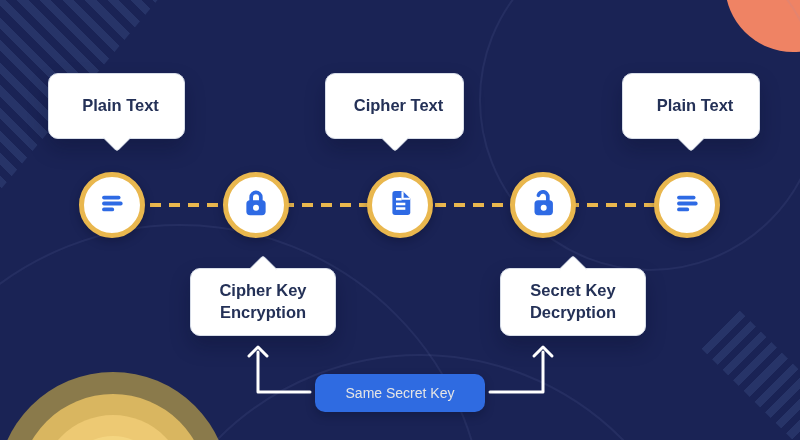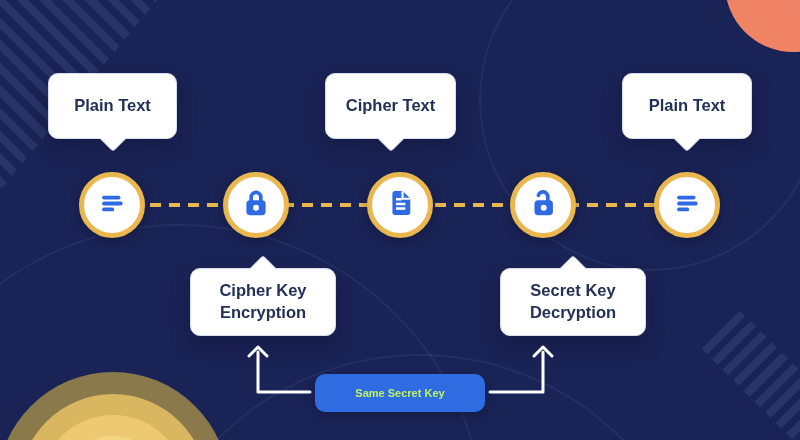--- a/index.html
+++ b/index.html
@@ -40,21 +40,21 @@
     display:flex;align-items:center;justify-content:center;
     box-shadow:0 3px 10px rgba(8,12,35,.35);
   }
   .node.n1{left:79px;} .node.n2{left:223px;} .node.n3{left:367px;}
   .node.n4{left:510px;} .node.n5{left:654px;}
   
   .bubble{
     position:absolute;background:#fff;border:1.5px solid #d7dde8;border-radius:10px;
     box-shadow:0 10px 20px rgba(7,12,35,.28);z-index:3;
     display:flex;align-items:center;justify-content:center;text-align:center;
-    color:#243157;font-weight:700;font-size:16.5px;line-height:1.32;
+    color:#243157;font-weight:700;font-size:16.5px;line-height:1.32;padding-left:8px;
   }
   .bubble.top{top:73px;height:64px;}
   .bubble.top::after{
     content:'';position:absolute;bottom:-10px;left:50%;width:19px;height:19px;
     transform:translateX(-50%) rotate(45deg);background:#fff;
     border-right:1.5px solid #d7dde8;border-bottom:1.5px solid #d7dde8;
     border-bottom-right-radius:4px;
   }
   .bubble.b-plain-left{left:48px;width:127px;}
   .bubble.b-cipher{left:325px;width:129px;}
@@ -64,21 +64,21 @@
     content:'';position:absolute;top:-10px;left:50%;width:19px;height:19px;
     transform:translateX(-50%) rotate(45deg);background:#fff;
     border-left:1.5px solid #d7dde8;border-top:1.5px solid #d7dde8;
     border-top-left-radius:4px;
   }
   .bubble.b-enc{left:190px;}
   .bubble.b-dec{left:500px;}
   
   .key-button{
     position:absolute;left:315px;top:374px;width:170px;height:38px;border-radius:10px;
-    background:#2f6be1;color:#bef264;font-weight:700;font-size:11px;z-index:4;
+    background:#2f6be1;color:#e5e5e5;font-weight:400;font-size:14px;z-index:4;
     display:flex;align-items:center;justify-content:center;border:none;
     font-family:"Liberation Sans",sans-serif;box-shadow:0 4px 10px rgba(8,13,38,.3);
   }
   .connectors{position:absolute;left:0;top:0;z-index:3;}
 </style>
 </head>
 <body>
 
 <div class="canvas">
 

